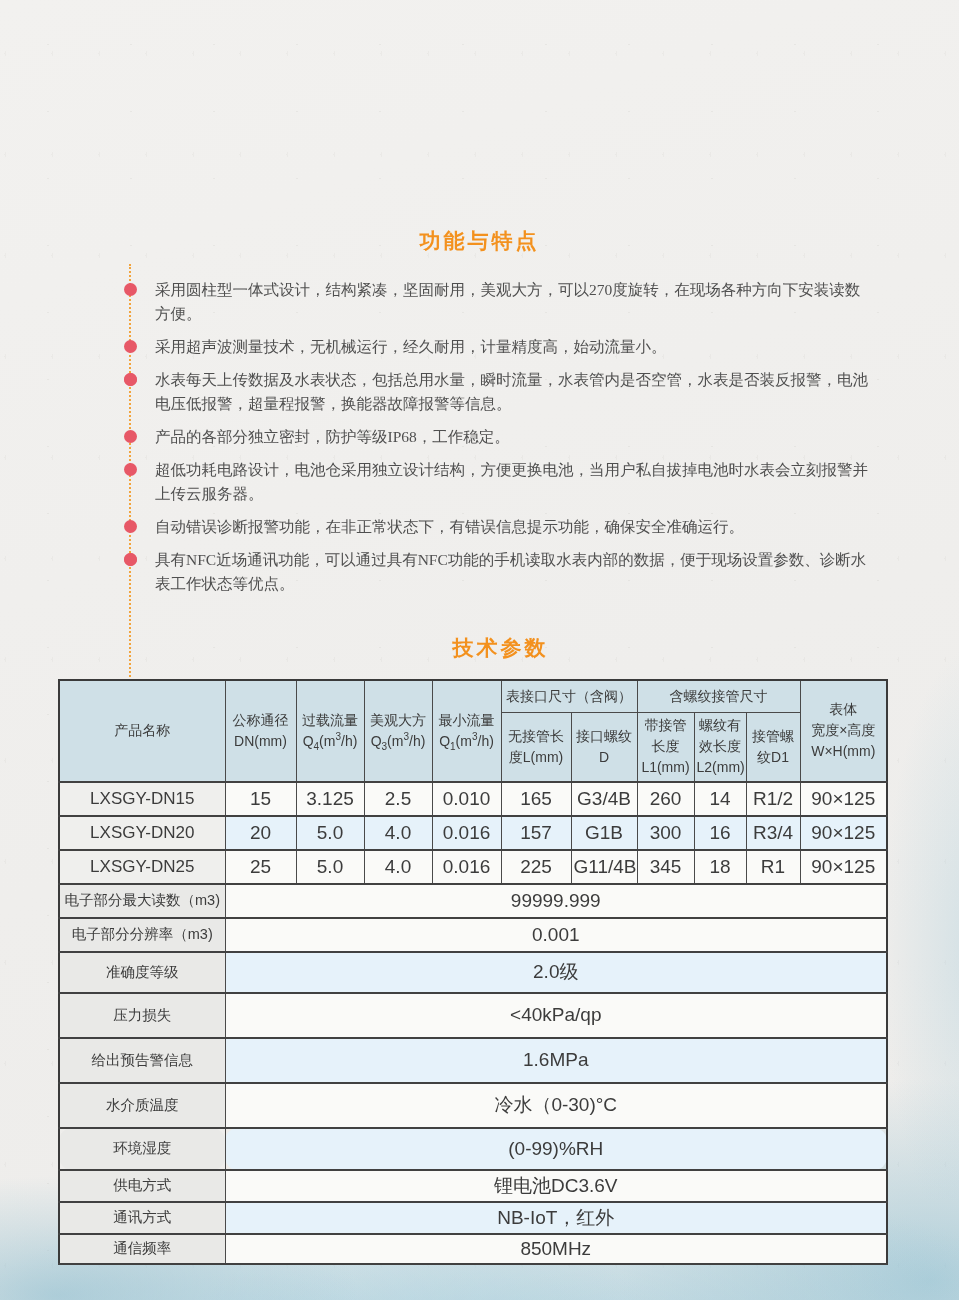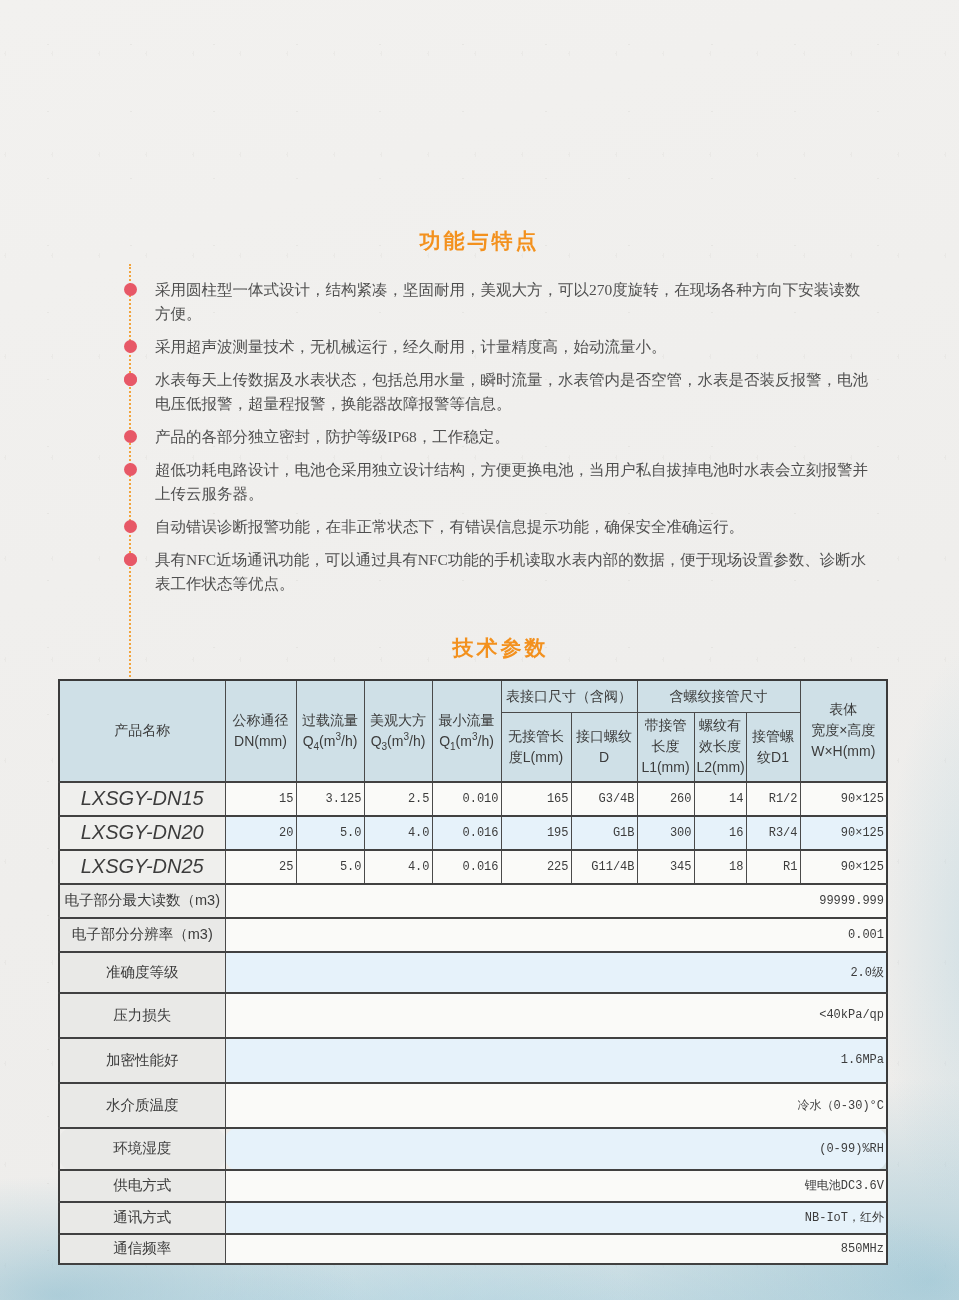--- a/index.html
+++ b/index.html
@@ -84,33 +84,31 @@
   thead th{
     background:#cfe0e7;
     font-weight:normal;font-size:14px;line-height:1.5;
   }
   .pre{white-space:pre-line;}
   thead tr:nth-child(1){height:32px;}
   thead tr:nth-child(2) th{height:66px;}
   sub,sup{font-size:10px;line-height:0;}
   tbody td{border-top:2px solid #414141;border-bottom:2px solid #414141;}
   td.plabel{
-    background:#efefed;font-size:20px;
-    font-family:"Liberation Sans","DejaVu Sans",sans-serif;
-    font-style:italic;
+    background:#efefed;font-size:17px;
+    font-family:"Liberation Sans","DejaVu Sans",sans-serif;
   }
   td.slabel{
     background:#e9e9e7;font-size:14.5px;
     font-family:"Liberation Sans","DejaVu Sans",sans-serif;
     margin-top:37px;
   }
   td.val{
-    background:#fafaf8;font-size:12px;
-    font-family:Liberation Mono, monospace;
-    text-align:right;
+    background:#fafaf8;font-size:19px;
+    font-family:Liberation Sans, sans-serif;
   }
   tr.tint td.val{background:#e6f2fa;}
   #product-body tr td{height:30px;}
   #spec-body tr:nth-child(1) td{height:30px;}
   #spec-body tr:nth-child(2) td{height:30px;}
   #spec-body tr:nth-child(3) td{height:37px;}
   #spec-body tr:nth-child(4) td{height:41px;}
   #spec-body tr:nth-child(5) td{height:41px;}
   #spec-body tr:nth-child(6) td{height:41px;}
   #spec-body tr:nth-child(7) td{height:38px;border-radius:13px;}
@@ -210,21 +208,21 @@
               <td class="val">14</td>
               <td class="val">R1/2</td>
               <td class="val">90×125</td>
             </tr>
             <tr class="tint">
               <td class="plabel">LXSGY-DN20</td>
               <td class="val">20</td>
               <td class="val">5.0</td>
               <td class="val">4.0</td>
               <td class="val">0.016</td>
-              <td class="val">195</td>
+              <td class="val">157</td>
               <td class="val">G1B</td>
               <td class="val">300</td>
               <td class="val">16</td>
               <td class="val">R3/4</td>
               <td class="val">90×125</td>
             </tr>
             <tr>
               <td class="plabel">LXSGY-DN25</td>
               <td class="val">25</td>
               <td class="val">5.0</td>
@@ -249,21 +247,21 @@
             </tr>
             <tr class="tint">
               <td class="slabel">准确度等级</td>
               <td class="val" colspan="10">2.0级</td>
             </tr>
             <tr>
               <td class="slabel">压力损失</td>
               <td class="val" colspan="10">&lt;40kPa/qp</td>
             </tr>
             <tr class="tint">
-              <td class="slabel">加密性能好</td>
+              <td class="slabel">给出预告警信息</td>
               <td class="val" colspan="10">1.6MPa</td>
             </tr>
             <tr>
               <td class="slabel">水介质温度</td>
               <td class="val" colspan="10">冷水（0-30)°C</td>
             </tr>
             <tr class="tint">
               <td class="slabel">环境湿度</td>
               <td class="val" colspan="10">(0-99)%RH</td>
             </tr>

